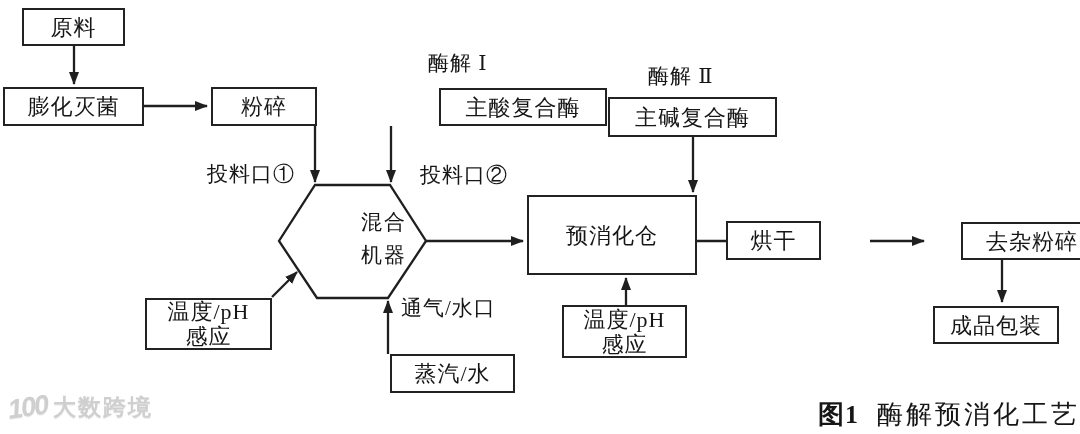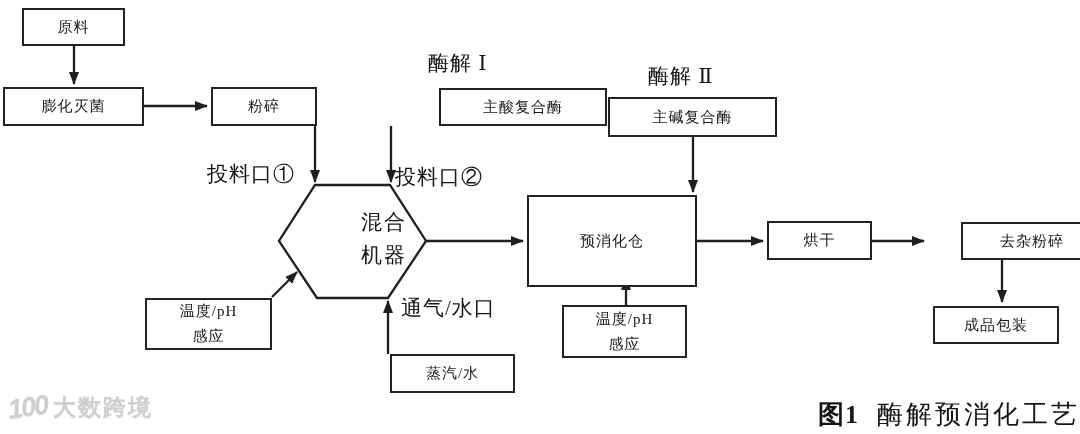--- a/index.html
+++ b/index.html
@@ -4,21 +4,21 @@
 <style>
   html,body{margin:0;padding:0;background:#fff;}
   #canvas{
     position:relative;width:1080px;height:434px;background:#fff;overflow:hidden;
     font-family:"Liberation Serif","DejaVu Serif",serif;color:#161616;
   }
   #wires{position:absolute;left:0;top:0;width:1080px;height:434px;}
   .box{
     position:absolute;box-sizing:border-box;border:2px solid #222;background:#fff;
     display:flex;flex-direction:column;align-items:center;justify-content:center;
-    font-size:15px;line-height:25px;text-align:center;letter-spacing:1px;
+    font-size:22px;line-height:25px;text-align:center;letter-spacing:1px;
   }
   .flabel{
     position:absolute;font-size:21px;line-height:24px;letter-spacing:1px;white-space:nowrap;
   }
   .hexlabel{
     position:absolute;left:297px;top:206px;width:110px;text-align:right;
     font-size:21px;line-height:33px;letter-spacing:2px;
   }
   .caption{
     position:absolute;left:0;top:397px;width:1080px;text-align:right;
@@ -94,48 +94,48 @@
 
   <div class="box" style="left:145px;top:298px;width:127px;height:52px;">
     <span>温度/pH</span>
     <span>感应</span>
   </div>
 
   <div class="box" style="left:390px;top:354px;width:125px;height:39px;align-items:center;">
     <span>蒸汽/水</span>
   </div>
 
-  <div class="box" style="left:527px;top:195px;width:170px;height:92px;">
+  <div class="box" style="left:527px;top:195px;width:170px;height:80px;">
     <span>预消化仓</span>
   </div>
 
   <div class="box" style="left:562px;top:305px;width:125px;height:53px;">
     <span>温度/pH</span>
     <span>感应</span>
   </div>
 
-  <div class="box" style="left:767px;top:221px;width:105px;height:39px;">
+  <div class="box" style="left:726px;top:221px;width:95px;height:39px;">
     <span>烘干</span>
   </div>
 
   <div class="box" style="left:928px;top:222px;width:142px;height:38px;margin-left:33px;">
     <span>去杂粉碎</span>
   </div>
 
   <div class="box" style="left:933px;top:306px;width:126px;height:38px;">
     <span>成品包装</span>
   </div>
 
   <div class="flabel" style="left:428px;top:51px;">酶解 Ⅰ</div>
 
   <div class="flabel" style="left:648px;top:64px;">酶解 Ⅱ</div>
 
   <div class="flabel" style="left:207px;top:162px;">投料口①</div>
 
-  <div class="flabel" style="left:395px;top:165px;">投料口②</div>
+  <div class="flabel" style="left:420px;top:165px;font-family:Liberation Mono, monospace;">投料口②</div>
 
   <div class="flabel" style="left:401px;top:296px;">通气/水口</div>
 
   <div class="caption">
     <span class="cap-label">图1</span><span class="cap-title">酶解预消化工艺</span>
   </div>
 
   <div class="watermark">
     <span class="wm-logo">100</span>
     <span class="wm-text">大数跨境</span>

